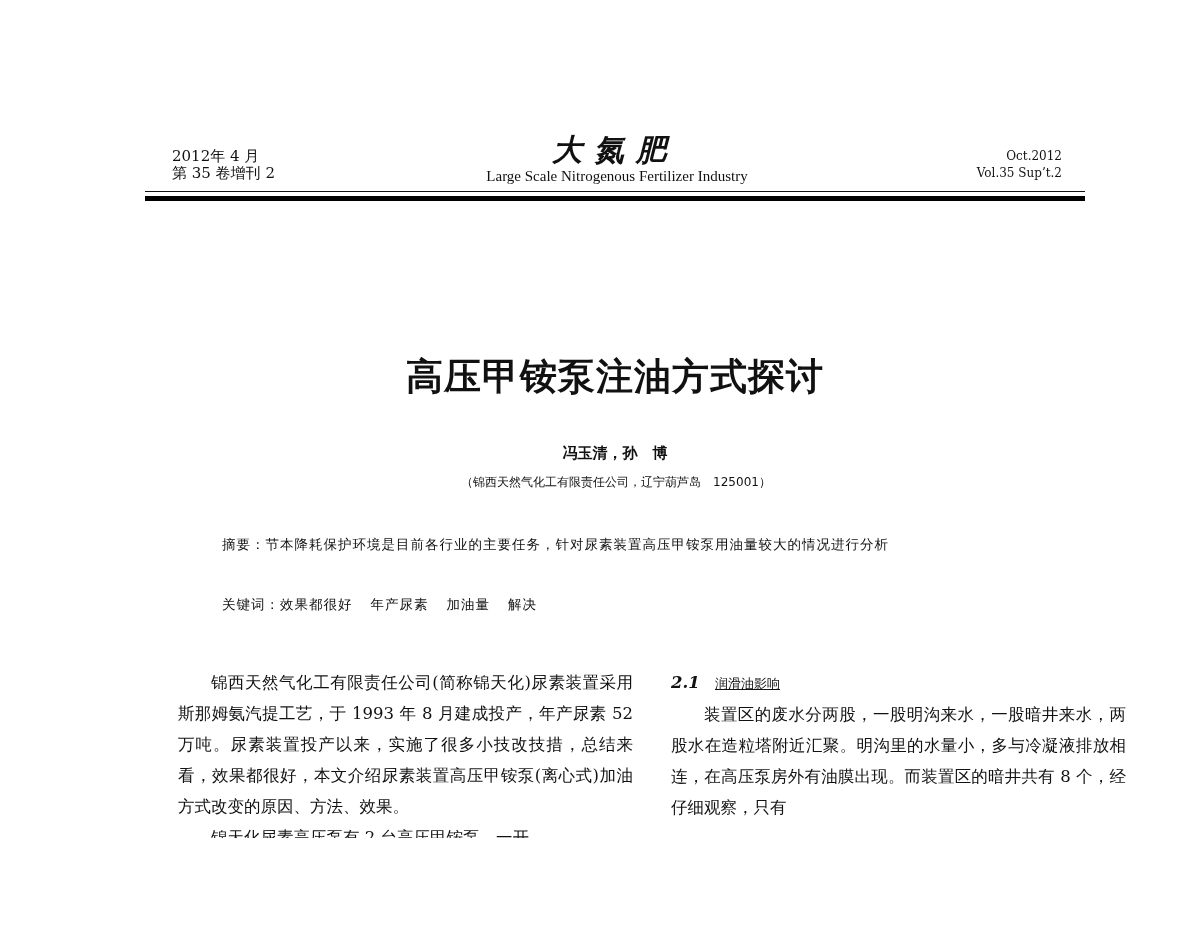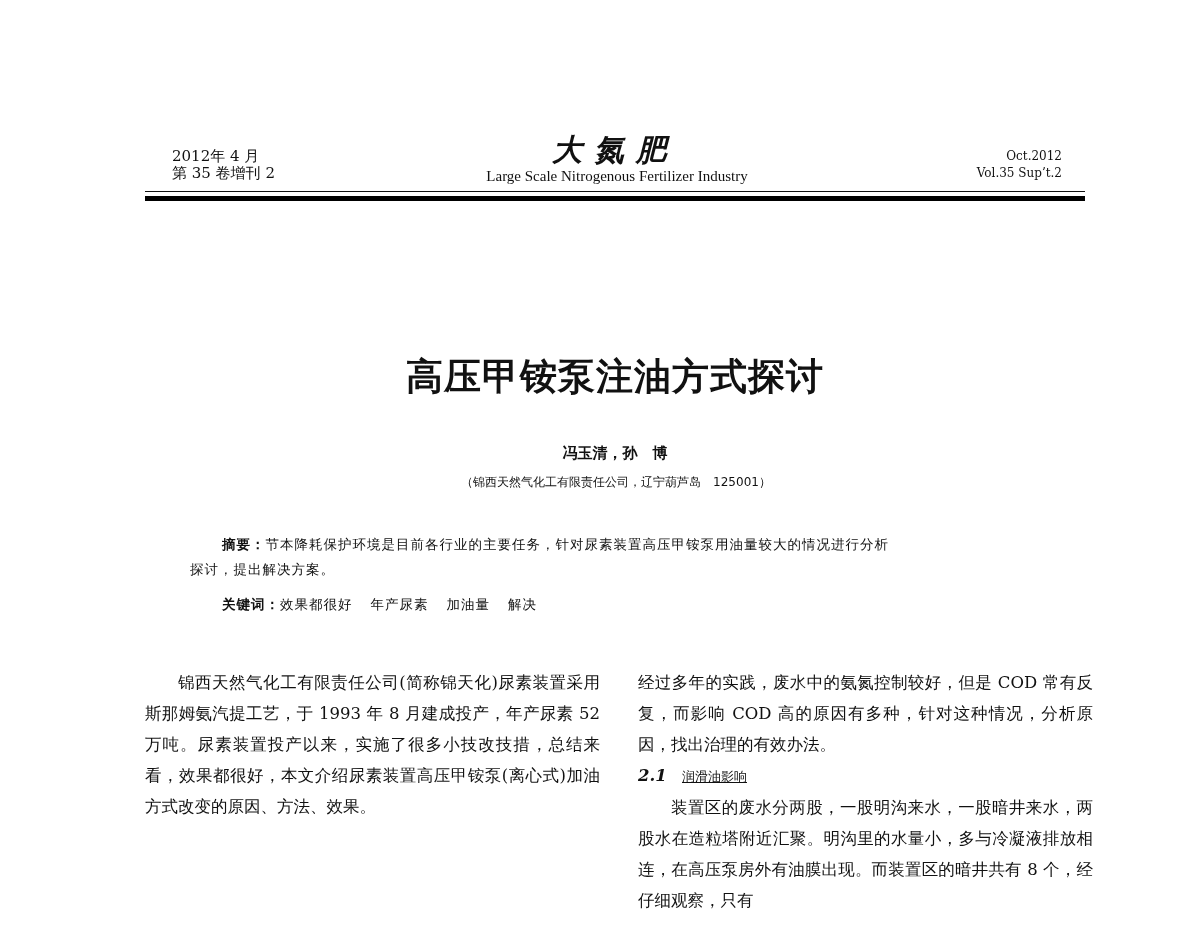--- a/index.html
+++ b/index.html
@@ -18,23 +18,23 @@
     .rule-thick { left: 145px; width: 940px; top: 196px; height: 5px; background: #000; }
 
     .title { left: 0; width: 1230px; top: 355px; text-align: center; font-family: "DejaVu Sans", sans-serif; font-size: 37px; font-weight: bold; line-height: 44px; letter-spacing: 1px; }
     .authors { left: 0; width: 1230px; top: 444px; text-align: center; font-family: "DejaVu Sans", sans-serif; font-size: 15px; font-weight: bold; line-height: 18px; }
     .affil { left: 0; width: 1232px; top: 474px; text-align: center; font-family: "DejaVu Sans", sans-serif; font-size: 12px; line-height: 16px; }
 
     .abstract { left: 190px; width: 870px; top: 532px; font-family: "DejaVu Sans", sans-serif; font-size: 13.5px; line-height: 25px; letter-spacing: 1px; }
     .abstract .l1 { padding-left: 32px; }
     .keywords { left: 222px; top: 594px; font-family: "DejaVu Sans", sans-serif; font-size: 13.5px; line-height: 20px; letter-spacing: 1px; }
     .kw { margin-right: 18px; }
-    .label-bold { font-weight: bold; }
+    .label-bold { font-weight: normal; }
 
-    .col { width: 455px; font-size: 16.5px; line-height: 31px; font-family: "DejaVu Serif", serif; }
+    .col { width: 455px; font-size: 16.5px; line-height: 31px; font-family: "DejaVu Serif", serif; margin-left: 33px; }
     .col-left { left: 145px; top: 667px; }
     .col-right { left: 638px; top: 667px; }
     .col p { margin: 0; text-align: justify; }
     .indent { text-indent: 33px; }
     .sec-h1 { font-weight: bold; font-family: "DejaVu Sans", sans-serif; font-size: 16px; margin-top: 30px !important; }
     .sec-h1 .num { display: inline-block; width: 34px; }
     .sec-h2 .num { font-weight: bold; display: inline-block; width: 44px; font-style: italic; }
     .sec-h2 .txt { font-family: "DejaVu Sans", sans-serif; font-size: 13px; text-decoration: underline; }
     .cut { height: 16px; overflow: hidden; }
   </style>
@@ -55,30 +55,29 @@
 <div class="abs rule-thick"></div>
 
 <div class="abs title">高压甲铵泵注油方式探讨</div>
 <div class="abs authors">冯玉清，孙　博</div>
 <div class="abs affil">（锦西天然气化工有限责任公司，辽宁葫芦岛　125001）</div>
 
 <div class="abs abstract">
   <div class="l1">
     <span class="label-bold">摘要：</span><span>节本降耗保护环境是目前各行业的主要任务，针对尿素装置高压甲铵泵用油量较大的情况进行分析</span>
   </div>
-  <div>探讨，提出解决方案。</div>
 </div>
 
 <div class="abs keywords">
   <span class="label-bold">关键词：</span><span class="kw">效果都很好</span><span class="kw">年产尿素</span><span class="kw">加油量</span><span class="kw">解决</span>
 </div>
 
 <div class="abs col col-left">
   <p class="indent">锦西天然气化工有限责任公司(简称锦天化)尿素装置采用斯那姆氨汽提工艺，于 1993 年 8 月建成投产，年产尿素 52 万吨。尿素装置投产以来，实施了很多小技改技措，总结来看，效果都很好，本文介绍尿素装置高压甲铵泵(离心式)加油方式改变的原因、方法、效果。</p>
+  <p class="indent cut">锦天化尿素高压泵有 2 台高压甲铵泵，一开</p>
 </div>
 
 <div class="abs col col-right">
-  <p>经过多年的实践，废水中的氨氮控制较好，但是 COD 常有反复，而影响 COD 高的原因有多种，针对这种情况，分析原因，找出治理的有效办法。</p>
   <p class="sec-h2">
     <span class="num">2.1</span><span class="txt">润滑油影响</span>
   </p>
   <p class="indent">装置区的废水分两股，一股明沟来水，一股暗井来水，两股水在造粒塔附近汇聚。明沟里的水量小，多与冷凝液排放相连，在高压泵房外有油膜出现。而装置区的暗井共有 8 个，经仔细观察，只有</p>
 </div>
 
 </body></html>

